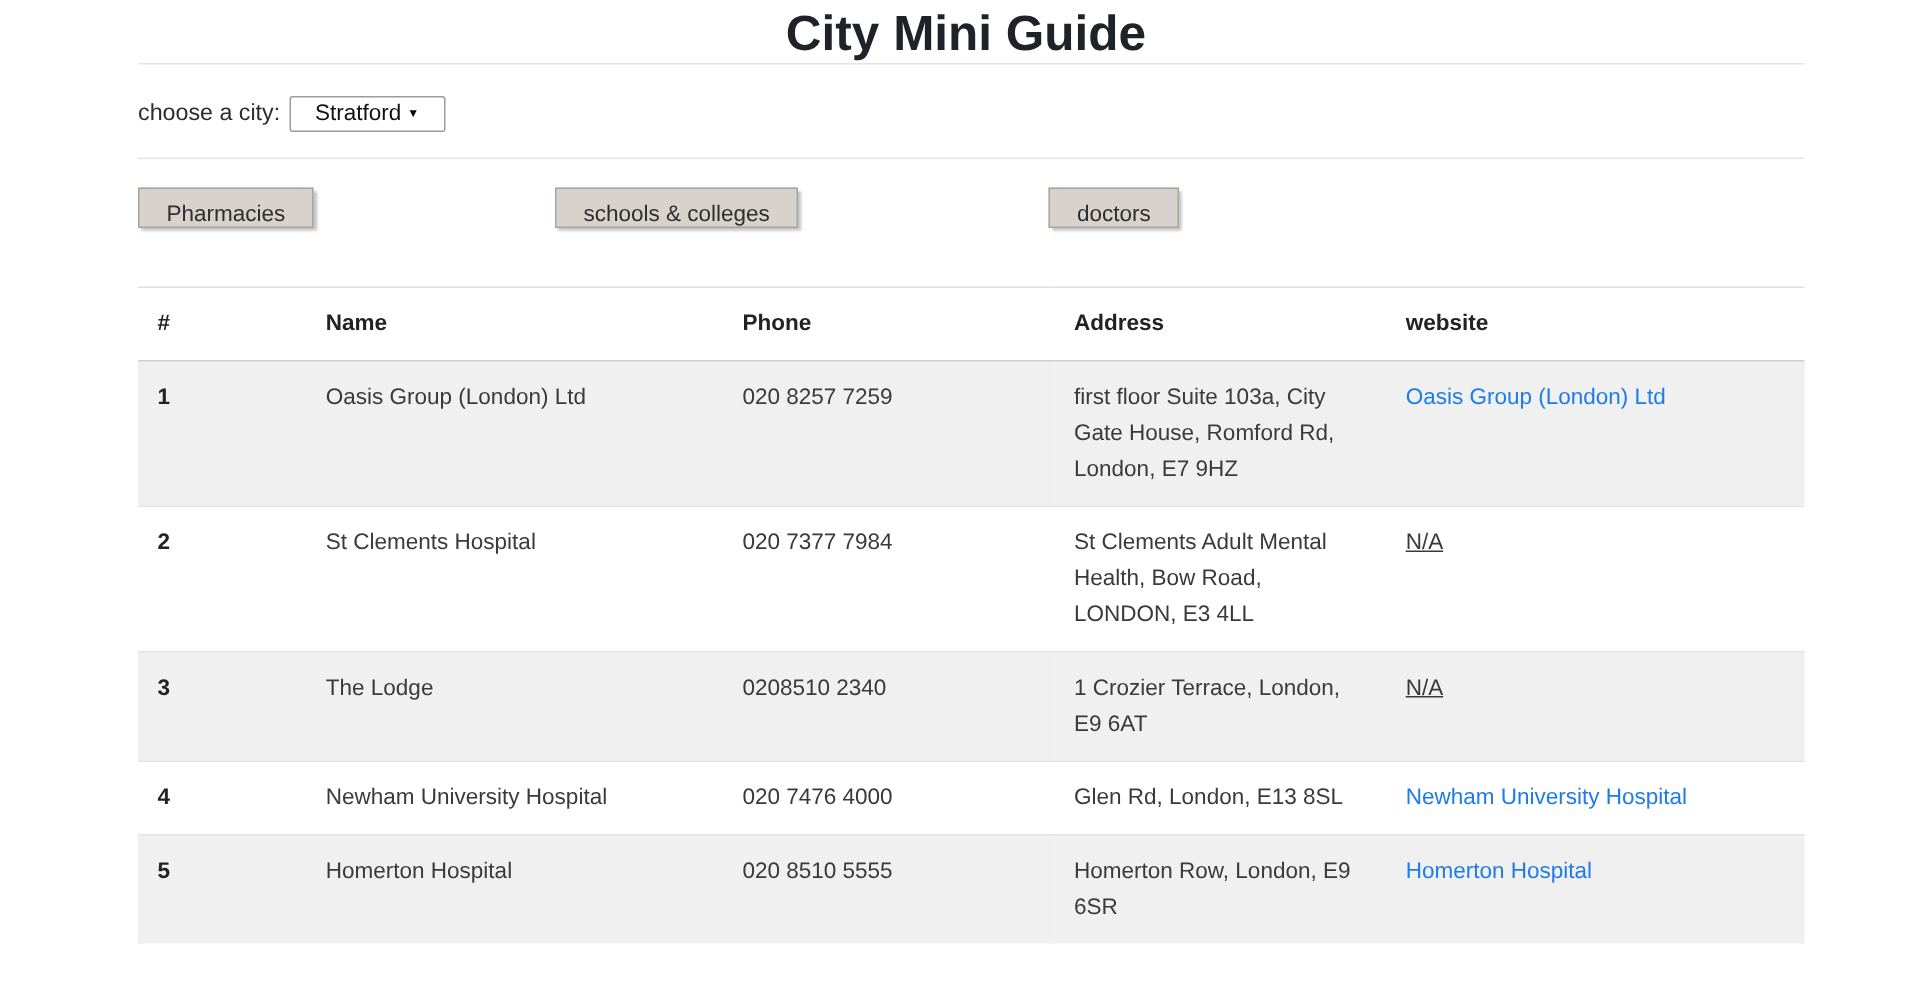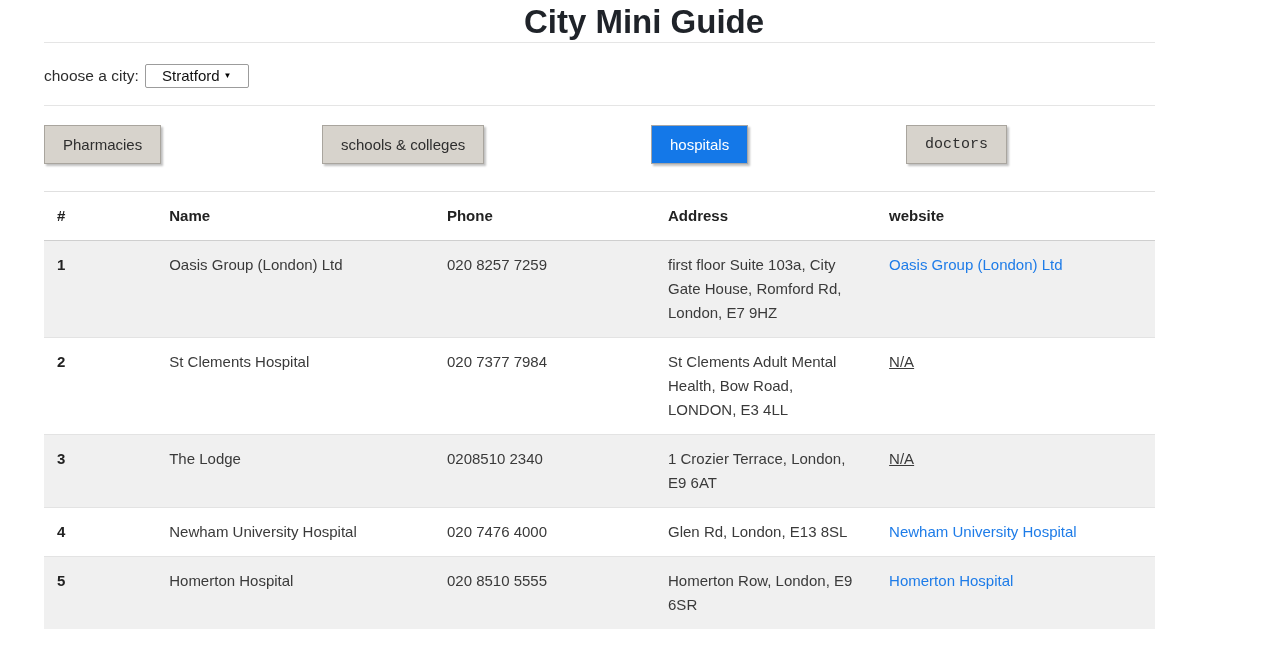--- a/index.html
+++ b/index.html
@@ -6,21 +6,21 @@
   html, body {
     margin: 0; padding: 0;
     width: 1288px; height: 662px;
     overflow: hidden;
     background: #ffffff;
     font-family: "Liberation Sans", sans-serif;
     color: #3a3a3a;
   }
   .container {
     width: 1111px;
-    margin-left: 44px;
+    margin-left: 92px;
   }
   h1.page-title {
     margin: 0;
     padding-top: 2px;
     text-align: center;
     font-size: 33px;
     font-weight: 700;
     line-height: 1.2;
     color: #1f2329;
   }
@@ -64,21 +64,21 @@
   
   .btn-row {
     position: relative;
     height: 39px;
     margin-top: 19px;
     margin-bottom: 27px;
   }
   .cat-btn {
     position: absolute;
     top: 0;
-    height: 39px;
+    height: 27px;
     padding: 8px 18px;
     font-family: "Liberation Sans", sans-serif;
     font-size: 15px;
     color: #2e2e2e;
     background: #d7d3cc;
     border: 1px solid #a9a59e;
     border-radius: 0;
     box-shadow: 2px 2px 2px rgba(0,0,0,0.25);
     cursor: pointer;
     white-space: nowrap;
@@ -139,21 +139,20 @@
       <span>Stratford</span>
       <span class="arrow">▼</span>
     </span>
   </div>
 
   <hr class="divider divider-2">
 
   <div class="btn-row" id="btn-row">
       <button class="cat-btn">Pharmacies</button>
       <button class="cat-btn">schools &amp; colleges</button>
-      <button class="cat-btn active">hospitals</button>
       <button class="cat-btn">doctors</button>
     </div>
 
   <table class="guide-table">
     <colgroup>
       <col class="c-num">
         <col class="c-name">
         <col class="c-phone">
         <col class="c-addr">
         <col class="c-site">

